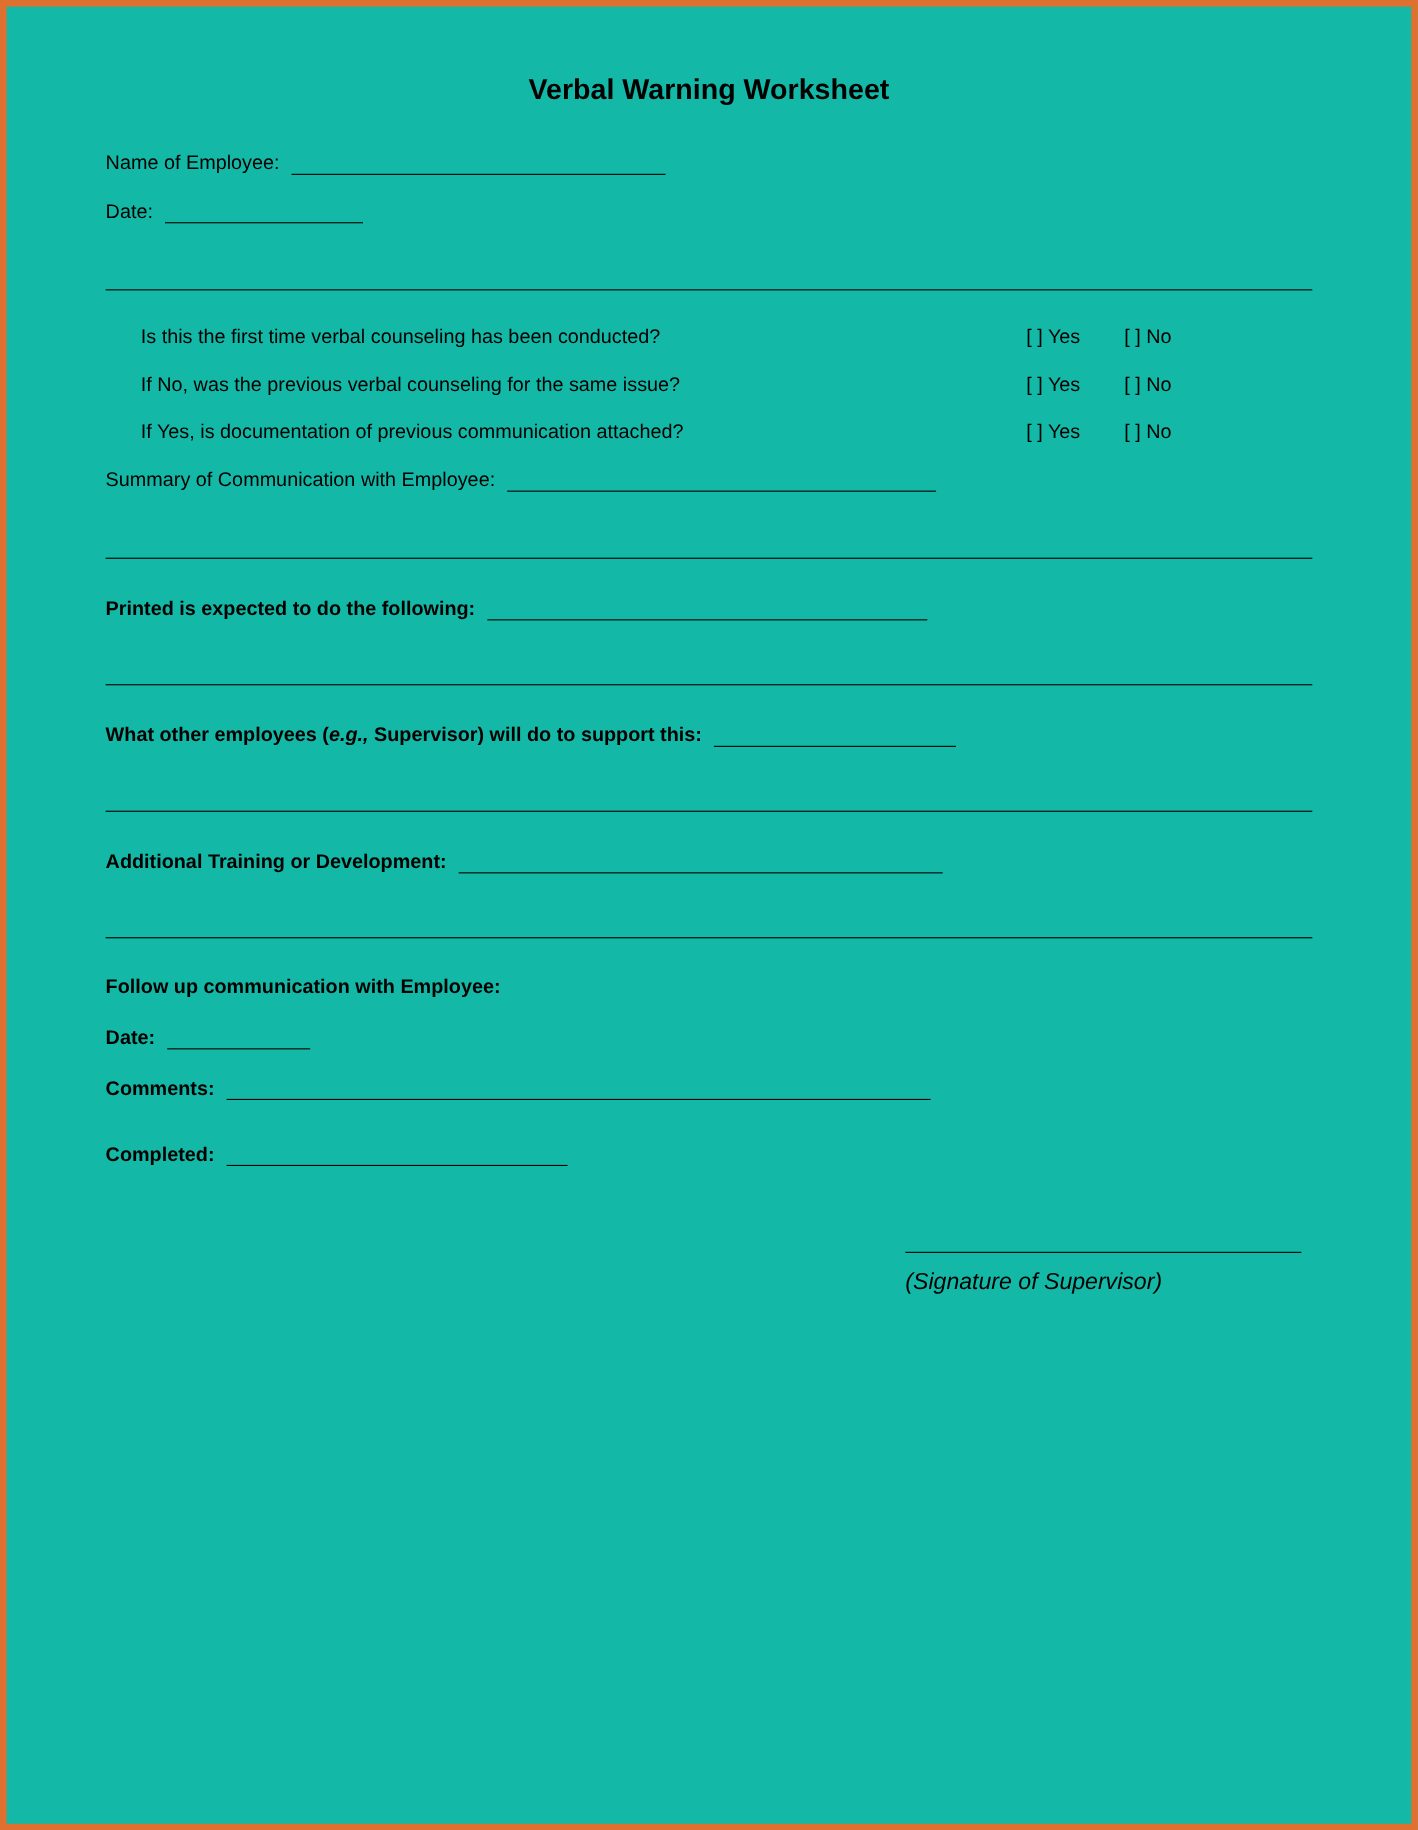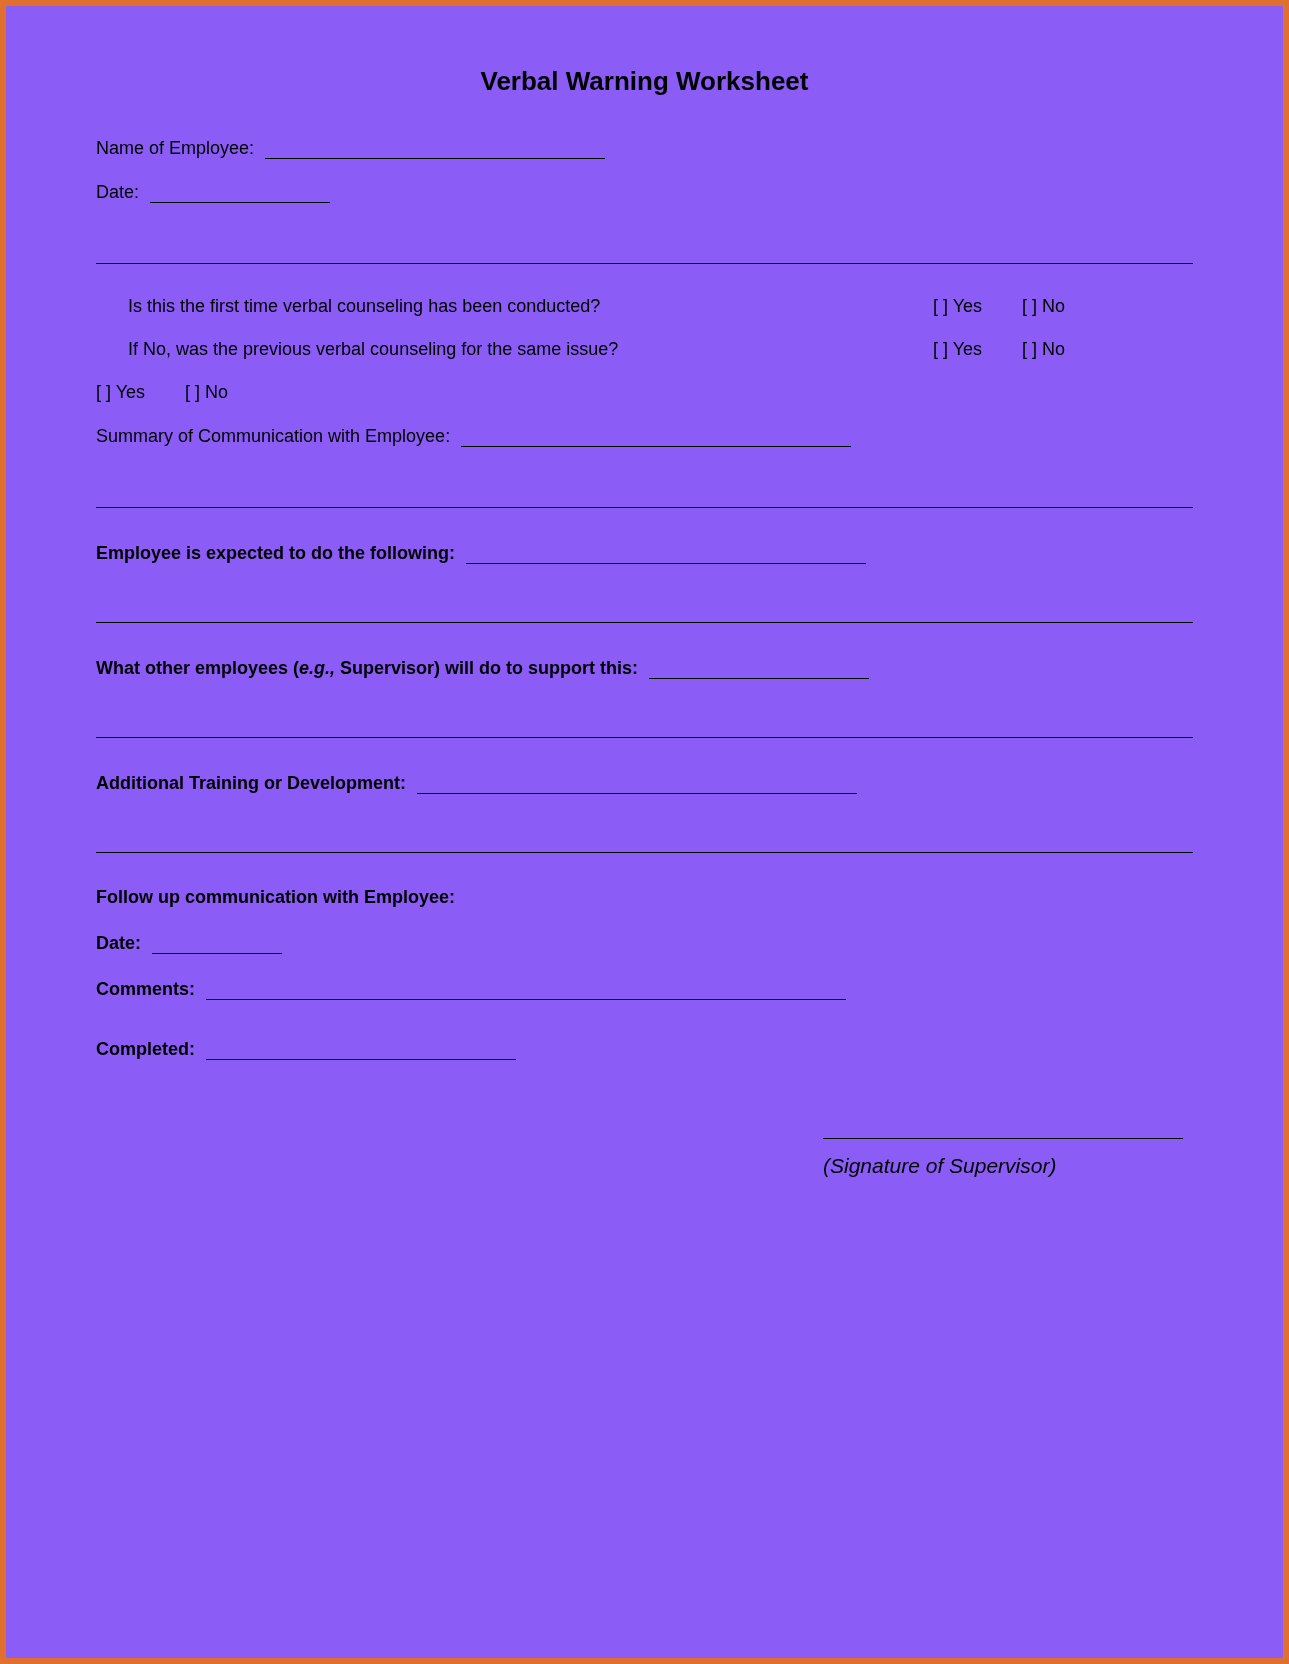--- a/index.html
+++ b/index.html
@@ -13,21 +13,21 @@
       display: flex;
       justify-content: center;
       align-items: center;
       min-height: 100vh;
       font-family: Arial, sans-serif;
     }
 
     .page-container {
       width: 1289px;
       height: 1664px;
-      background: #8b5cf6;
+      background: #14b8a6;
       border: 6px solid #e07030;
       position: relative;
       display: flex;
       justify-content: center;
       align-items: flex-start;
     }
 
     .document {
       width: 100%;
       padding: 60px 90px 60px 90px;
@@ -152,37 +152,38 @@
 
     <div class="yes-no-row">
       <span class="yes-no-question">If No, was the previous verbal counseling for the same issue?</span>
       <div class="yes-no-options">
         <span class="yes-no-option">[ ] Yes</span>
         <span class="yes-no-option">[ ] No</span>
       </div>
     </div>
 
     <div class="yes-no-row">
+      <span class="yes-no-question">If Yes, is documentation of previous communication attached?</span>
       <div class="yes-no-options">
         <span class="yes-no-option">[ ] Yes</span>
         <span class="yes-no-option">[ ] No</span>
       </div>
     </div>
 
     <div class="field-row">
       <span class="field-label">Summary of Communication with Employee:</span>
       <span class="field-line" style="width:390px;">&nbsp;</span>
     </div>
 
     <div style="height:18px;"></div>
     <hr class="divider">
     <div style="height:14px;"></div>
 
     <div class="section-row">
-      <span class="bold-label">Employee is expected to do the following:</span>
+      <span class="bold-label">Printed is expected to do the following:</span>
       <span class="field-line" style="width:400px;">&nbsp;</span>
     </div>
 
     <div style="height:28px;"></div>
     <hr class="divider">
     <div style="height:14px;"></div>
 
     <div class="section-row">
       <span class="bold-label">What other employees (</span><span class="bold-label" style="font-style:italic;">e.g.,</span><span class="bold-label"> Supervisor) will do to support this:</span>
       <span class="field-line" style="width:220px;">&nbsp;</span>

